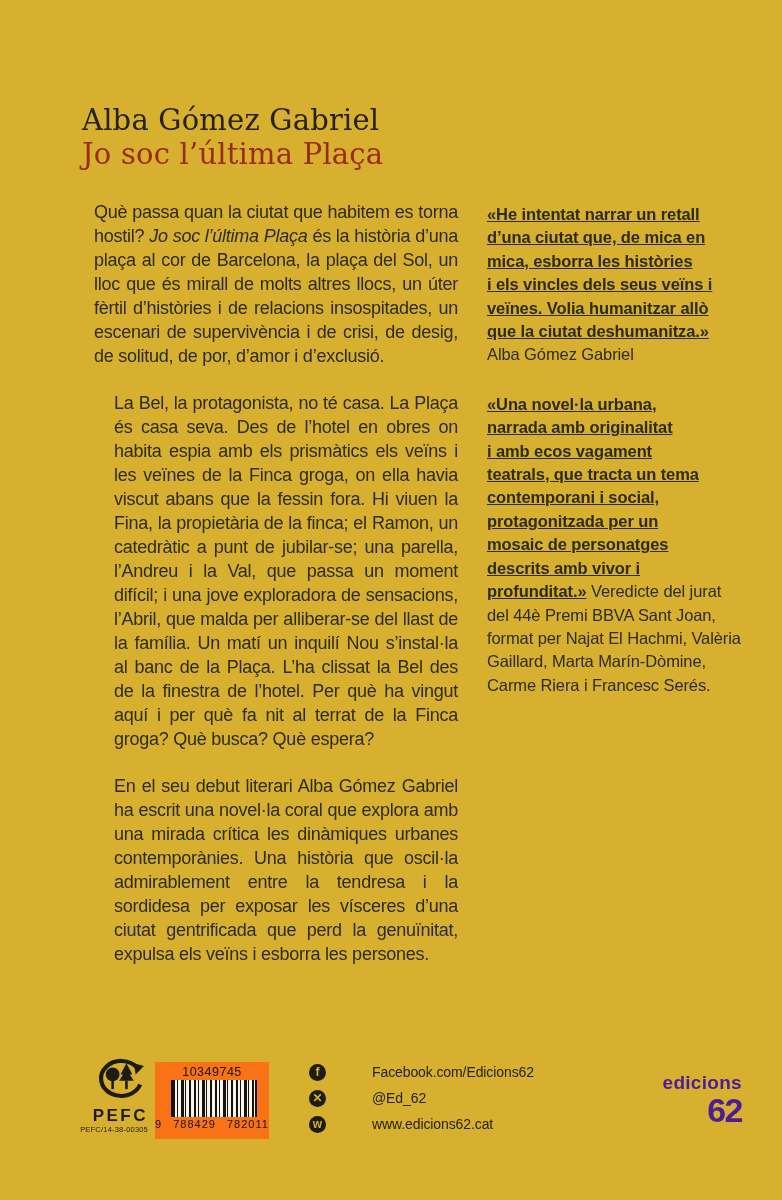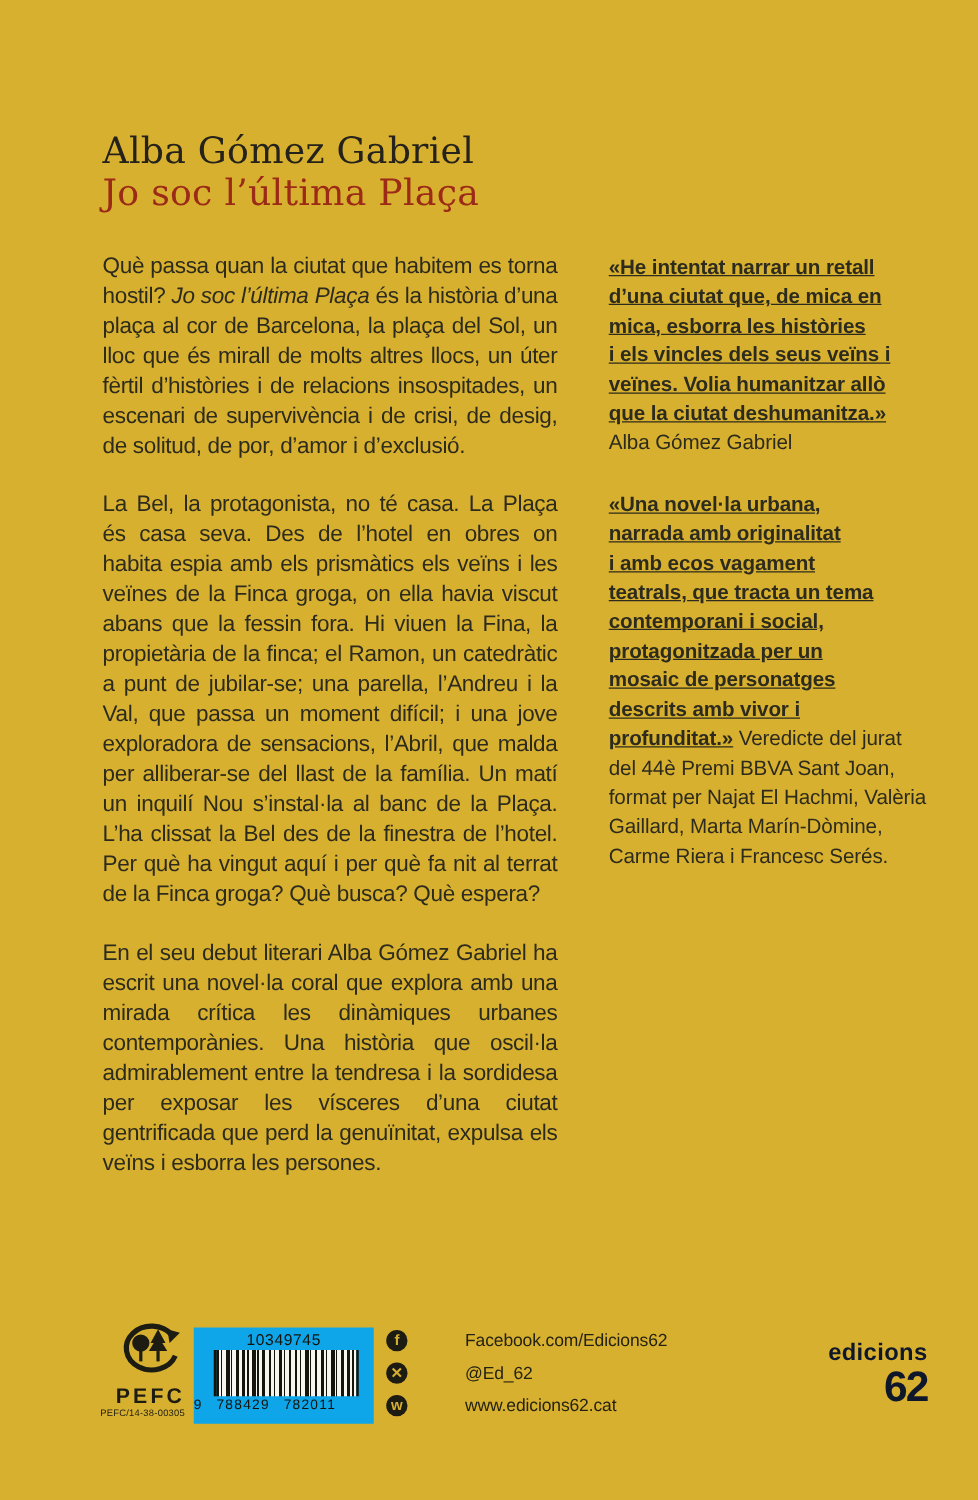--- a/index.html
+++ b/index.html
@@ -22,28 +22,28 @@
   }
   .book-title{
     left:82px;top:137px;
     font-family:"DejaVu Serif","Liberation Serif",serif;
     font-size:29px;line-height:34px;
     color:#9b2a16;letter-spacing:0.2px;
   }
 
   
   .synopsis{
-    left:82px;top:200px;width:364px;
+    left:94px;top:200px;width:364px;
     font-size:18px;line-height:24px;
     letter-spacing:-0.25px;
     text-align:justify;
     color:#2d2b1d;
   }
   .synopsis p{margin:0;}
-  .synopsis p + p{margin-top:23px;}
+  .synopsis p + p{margin-top:23px;margin-left:20px;}
   .ital{font-style:italic;}
 
   
   .quotes{
     left:487px;top:203px;width:258px;
     font-size:16.5px;line-height:23.4px;
     letter-spacing:-0.1px;
     color:#2d2b1d;
   }
   .quote{white-space:pre-line;margin:0 0 26px 0;}
@@ -51,22 +51,22 @@
 
   
   .pefc{
     left:74px;top:1056px;width:74px;
     text-align:right;color:#1d1c12;
   }
   .pefc-name{font-weight:700;font-size:17px;letter-spacing:2.5px;line-height:18px;margin-top:1px;}
   .pefc-cert{font-size:7.5px;letter-spacing:0.2px;line-height:10px;}
 
   .barcode{
-    left:155px;top:1062px;width:144px;height:77px;
-    background:#0ea5e9;
+    left:155px;top:1062px;width:114px;height:77px;
+    background:#f97316;
     box-sizing:border-box;
     padding-top:3px;
   }
   .bc-top{font-size:12.5px;line-height:14px;text-align:center;color:#14120a;letter-spacing:0.5px;}
   .bc-bars{
     height:37px;margin:1px 12px 0 16px;
     background:repeating-linear-gradient(90deg,
       #15130a 0 2px,  #f6f5f0 2px 4px,
       #15130a 4px 5px,  #f6f5f0 5px 8px,
       #15130a 8px 11px, #f6f5f0 11px 12px,
@@ -80,21 +80,21 @@
   .social{left:309px;top:1063px;}
   .social-row{display:flex;align-items:center;height:18px;margin-bottom:8px;}
   .social-icon{
     width:17px;height:17px;border-radius:50%;
     background:#1d1c12;color:#d8b02f;
     font-weight:700;font-size:12px;line-height:17px;
     text-align:center;flex:0 0 17px;margin-right:9px;
   }
   .social-label{font-size:14px;color:#242213;letter-spacing:-0.1px;margin-left:37px;}
 
-  .publisher{right:40px;top:1074px;text-align:right;color:#0f172a;}
+  .publisher{right:40px;top:1074px;text-align:right;color:#4c1d95;}
   .pub-top{font-weight:700;font-size:19px;line-height:17px;letter-spacing:0.3px;}
   .pub-num{font-weight:700;font-size:34px;line-height:38px;letter-spacing:-1.5px;}
 </style>
 </head>
 <body>
 
 <div class="abs author">Alba Gómez Gabriel</div>
 <div class="abs book-title">Jo soc l’última Plaça</div>
 
 <div class="abs synopsis">

